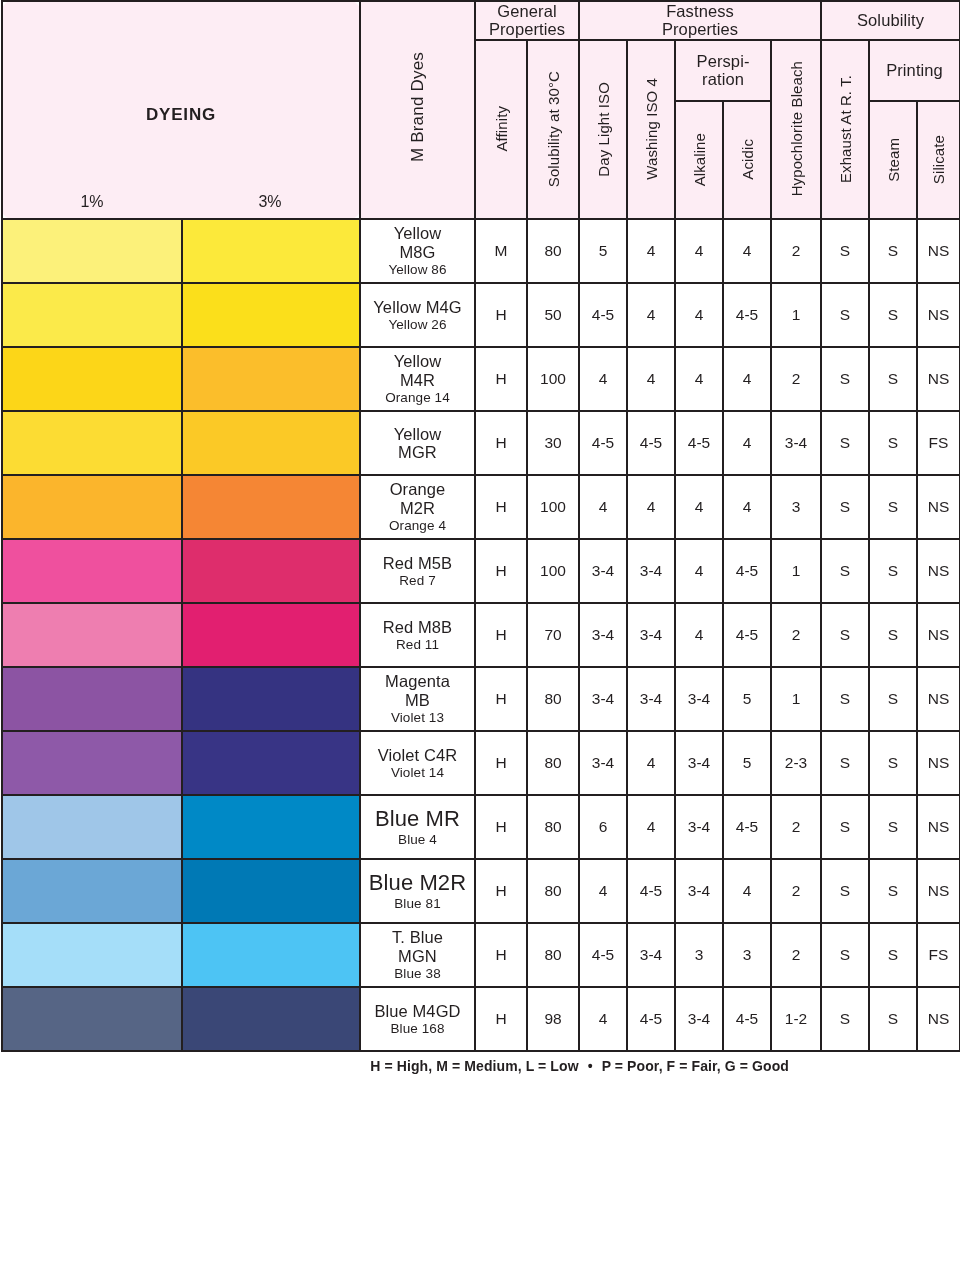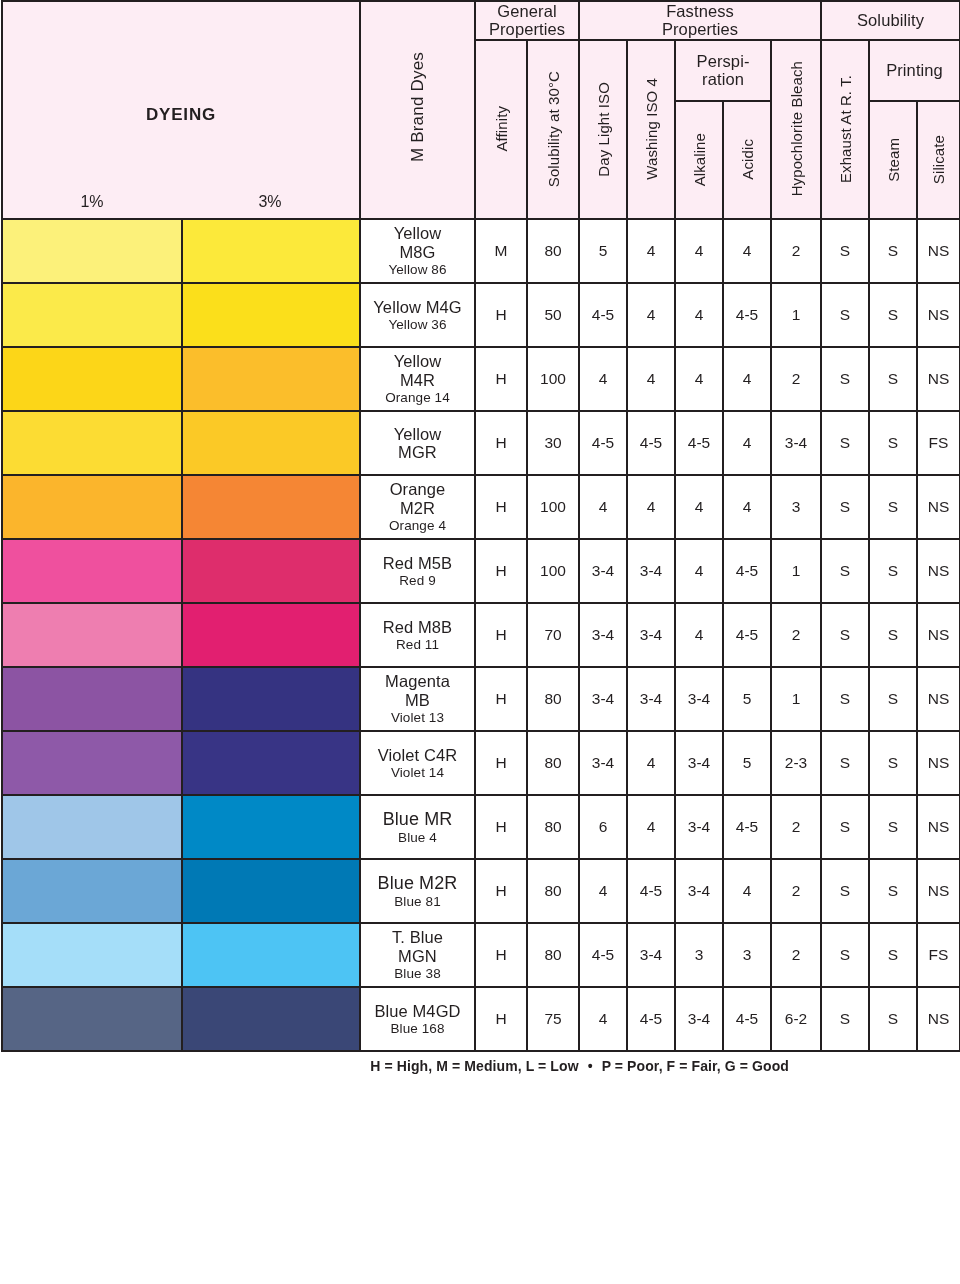--- a/index.html
+++ b/index.html
@@ -54,21 +54,21 @@
     font-weight: bold;
     letter-spacing: .2px;
   }
   .dye-head span {
     display: inline-block;
     writing-mode: vertical-rl;
     transform: rotate(180deg);
   }
 
   
-  .dyeing-cell { position: relative; }
+  .dyeing-cell { position: relative; border-radius: 10px; }
   .dyeing-title {
     position: absolute;
     left: 0; right: 0; top: 103px;
     font-size: 17px;
     font-weight: bold;
     letter-spacing: .8px;
   }
   .dyeing-pcts {
     position: absolute;
     left: 0; right: 0; bottom: 7px;
@@ -91,21 +91,21 @@
 
   .name-cell {
     text-align: left;
     padding: 4px 0 4px 9px;
     line-height: 1.12;
   }
   .name-main {
     font-size: 16.5px;
     letter-spacing: .1px;
   }
-  .name-main.big { font-size: 18px; }
+  .name-main.big { font-size: 22px; }
   .name-ci {
     font-size: 13.5px;
     letter-spacing: .1px;
     margin-top: 1px;
   }
   .val-cell { font-size: 15.5px; }
 
   
   .legend {
     width: 796px;
@@ -243,21 +243,21 @@
         </tr>
         <tr class="row-h">
           <td class="swatch-cell">
             <div class="swatch" style="background: rgb(251, 234, 74);"></div>
           </td>
           <td class="swatch-cell">
             <div class="swatch" style="background: rgb(251, 223, 27);"></div>
           </td>
           <td class="name-cell">
             <div class="name-main">Yellow M4G</div>
-            <div class="name-ci">Yellow  36</div>
+            <div class="name-ci">Yellow  26</div>
           </td>
           <td class="val-cell">H</td>
           <td class="val-cell">50</td>
           <td class="val-cell">4-5</td>
           <td class="val-cell">4</td>
           <td class="val-cell">4</td>
           <td class="val-cell">4-5</td>
           <td class="val-cell">1</td>
           <td class="val-cell">S</td>
           <td class="val-cell">S</td>
@@ -333,21 +333,21 @@
         </tr>
         <tr class="row-h">
           <td class="swatch-cell">
             <div class="swatch" style="background: rgb(239, 80, 158);"></div>
           </td>
           <td class="swatch-cell">
             <div class="swatch" style="background: rgb(222, 45, 108);"></div>
           </td>
           <td class="name-cell">
             <div class="name-main">Red M5B</div>
-            <div class="name-ci">Red 9</div>
+            <div class="name-ci">Red 7</div>
           </td>
           <td class="val-cell">H</td>
           <td class="val-cell">100</td>
           <td class="val-cell">3-4</td>
           <td class="val-cell">3-4</td>
           <td class="val-cell">4</td>
           <td class="val-cell">4-5</td>
           <td class="val-cell">1</td>
           <td class="val-cell">S</td>
           <td class="val-cell">S</td>
@@ -492,26 +492,26 @@
             <div class="swatch" style="background: rgb(86, 101, 133);"></div>
           </td>
           <td class="swatch-cell">
             <div class="swatch" style="background: rgb(58, 71, 118);"></div>
           </td>
           <td class="name-cell">
             <div class="name-main">Blue M4GD</div>
             <div class="name-ci">Blue 168</div>
           </td>
           <td class="val-cell">H</td>
-          <td class="val-cell">75</td>
-          <td class="val-cell">4</td>
-          <td class="val-cell">4-5</td>
-          <td class="val-cell">3-4</td>
-          <td class="val-cell">4-5</td>
-          <td class="val-cell">6-2</td>
+          <td class="val-cell">98</td>
+          <td class="val-cell">4</td>
+          <td class="val-cell">4-5</td>
+          <td class="val-cell">3-4</td>
+          <td class="val-cell">4-5</td>
+          <td class="val-cell">1-2</td>
           <td class="val-cell">S</td>
           <td class="val-cell">S</td>
           <td class="val-cell">NS</td>
         </tr>
       </tbody>
   </table>
 
   <div class="legend">
     <div>
       <span>H = High, M = Medium, L = Low</span><span class="dot">•</span><span>P = Poor, F = Fair, G = Good</span>

